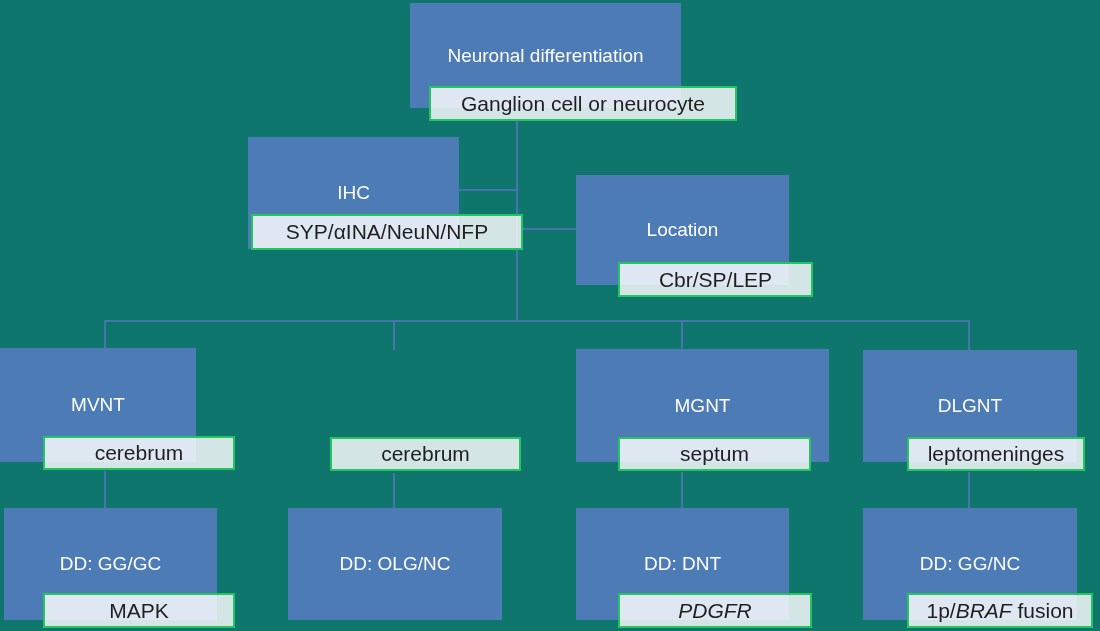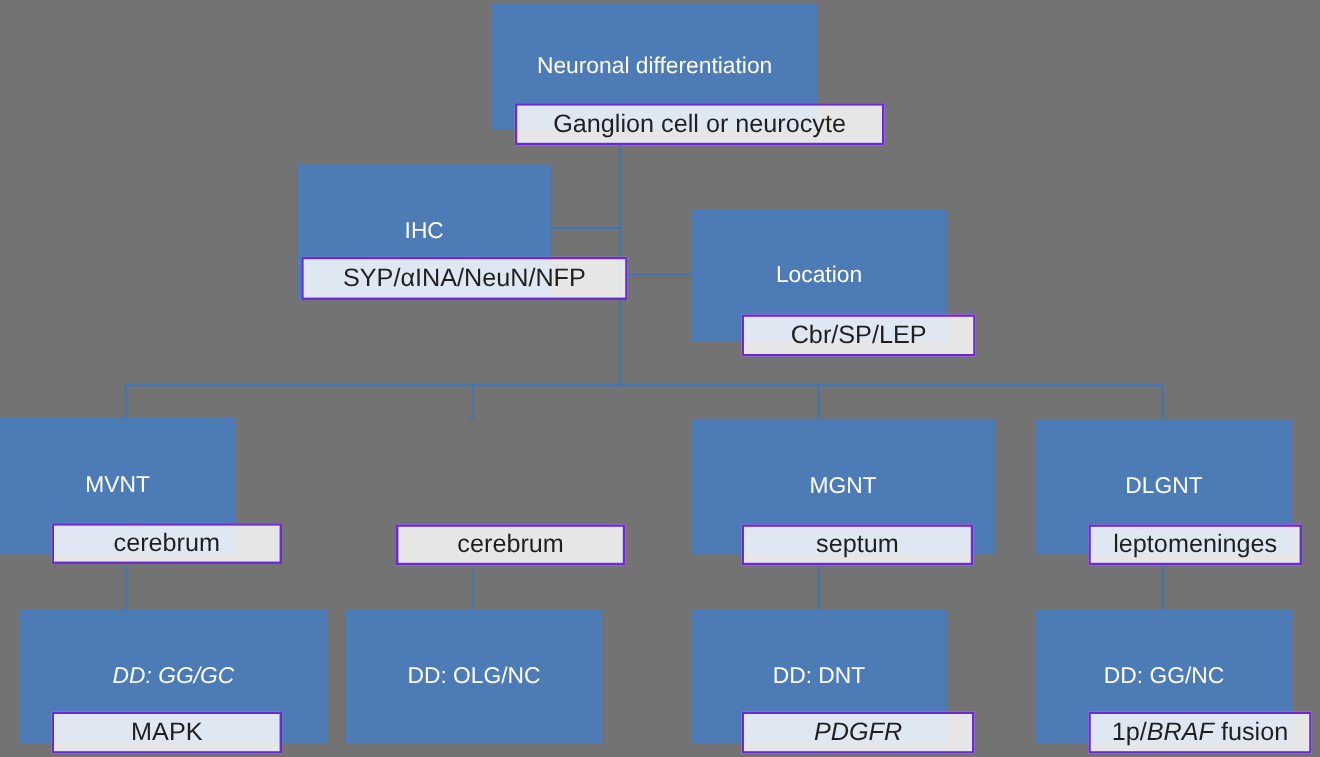--- a/index.html
+++ b/index.html
@@ -5,39 +5,39 @@
   html, body {
     margin: 0;
     padding: 0;
     background: #ffffff;
     font-family: "Liberation Sans", sans-serif;
   }
   #stage {
     position: relative;
     width: 1100px;
     height: 631px;
-    background: #737373;
+    background: #0f766e;
     overflow: hidden;
   }
   .bluebox {
     position: absolute;
     background: #4d7bb5;
     color: #fdfdfd;
     display: flex;
     align-items: center;
     justify-content: center;
     text-align: center;
     font-size: 19px;
     line-height: 1.35;
     z-index: 2;
   }
   .labelbox {
     position: absolute;
     background: rgba(255,255,255,0.82);
-    border: 2px solid #6d28d9;
+    border: 2px solid #22c55e;
     display: flex;
     align-items: center;
     justify-content: center;
     text-align: center;
     font-size: 21px;
     color: #1f1f1f;
     box-sizing: border-box;
     z-index: 3;
   }
   .line {
@@ -88,21 +88,21 @@
   <div class="labelbox" style="left:618px; top:262px; width:195px; height:35px;">
     <span>Cbr/SP/LEP</span>
   </div>
 
   <div class="bluebox" style="left:0px; top:348px; width:196px; height:114px;">
     <span>MVNT</span>
   </div>
   <div class="labelbox" style="left:43px; top:436px; width:192px; height:34px;">
     <span>cerebrum</span>
   </div>
-  <div class="bluebox" style="left:16px; top:508px; width:257px; height:112px;font-style:italic;">
+  <div class="bluebox" style="left:4px; top:508px; width:213px; height:112px;">
     <span>DD: GG/GC</span>
   </div>
   <div class="labelbox" style="left:43px; top:593px; width:192px; height:35px;">
     <span>MAPK</span>
   </div>
 
   <div class="labelbox" style="left:330px; top:437px; width:191px; height:34px;">
     <span>cerebrum</span>
   </div>
   <div class="bluebox" style="left:288px; top:508px; width:214px; height:112px;">

